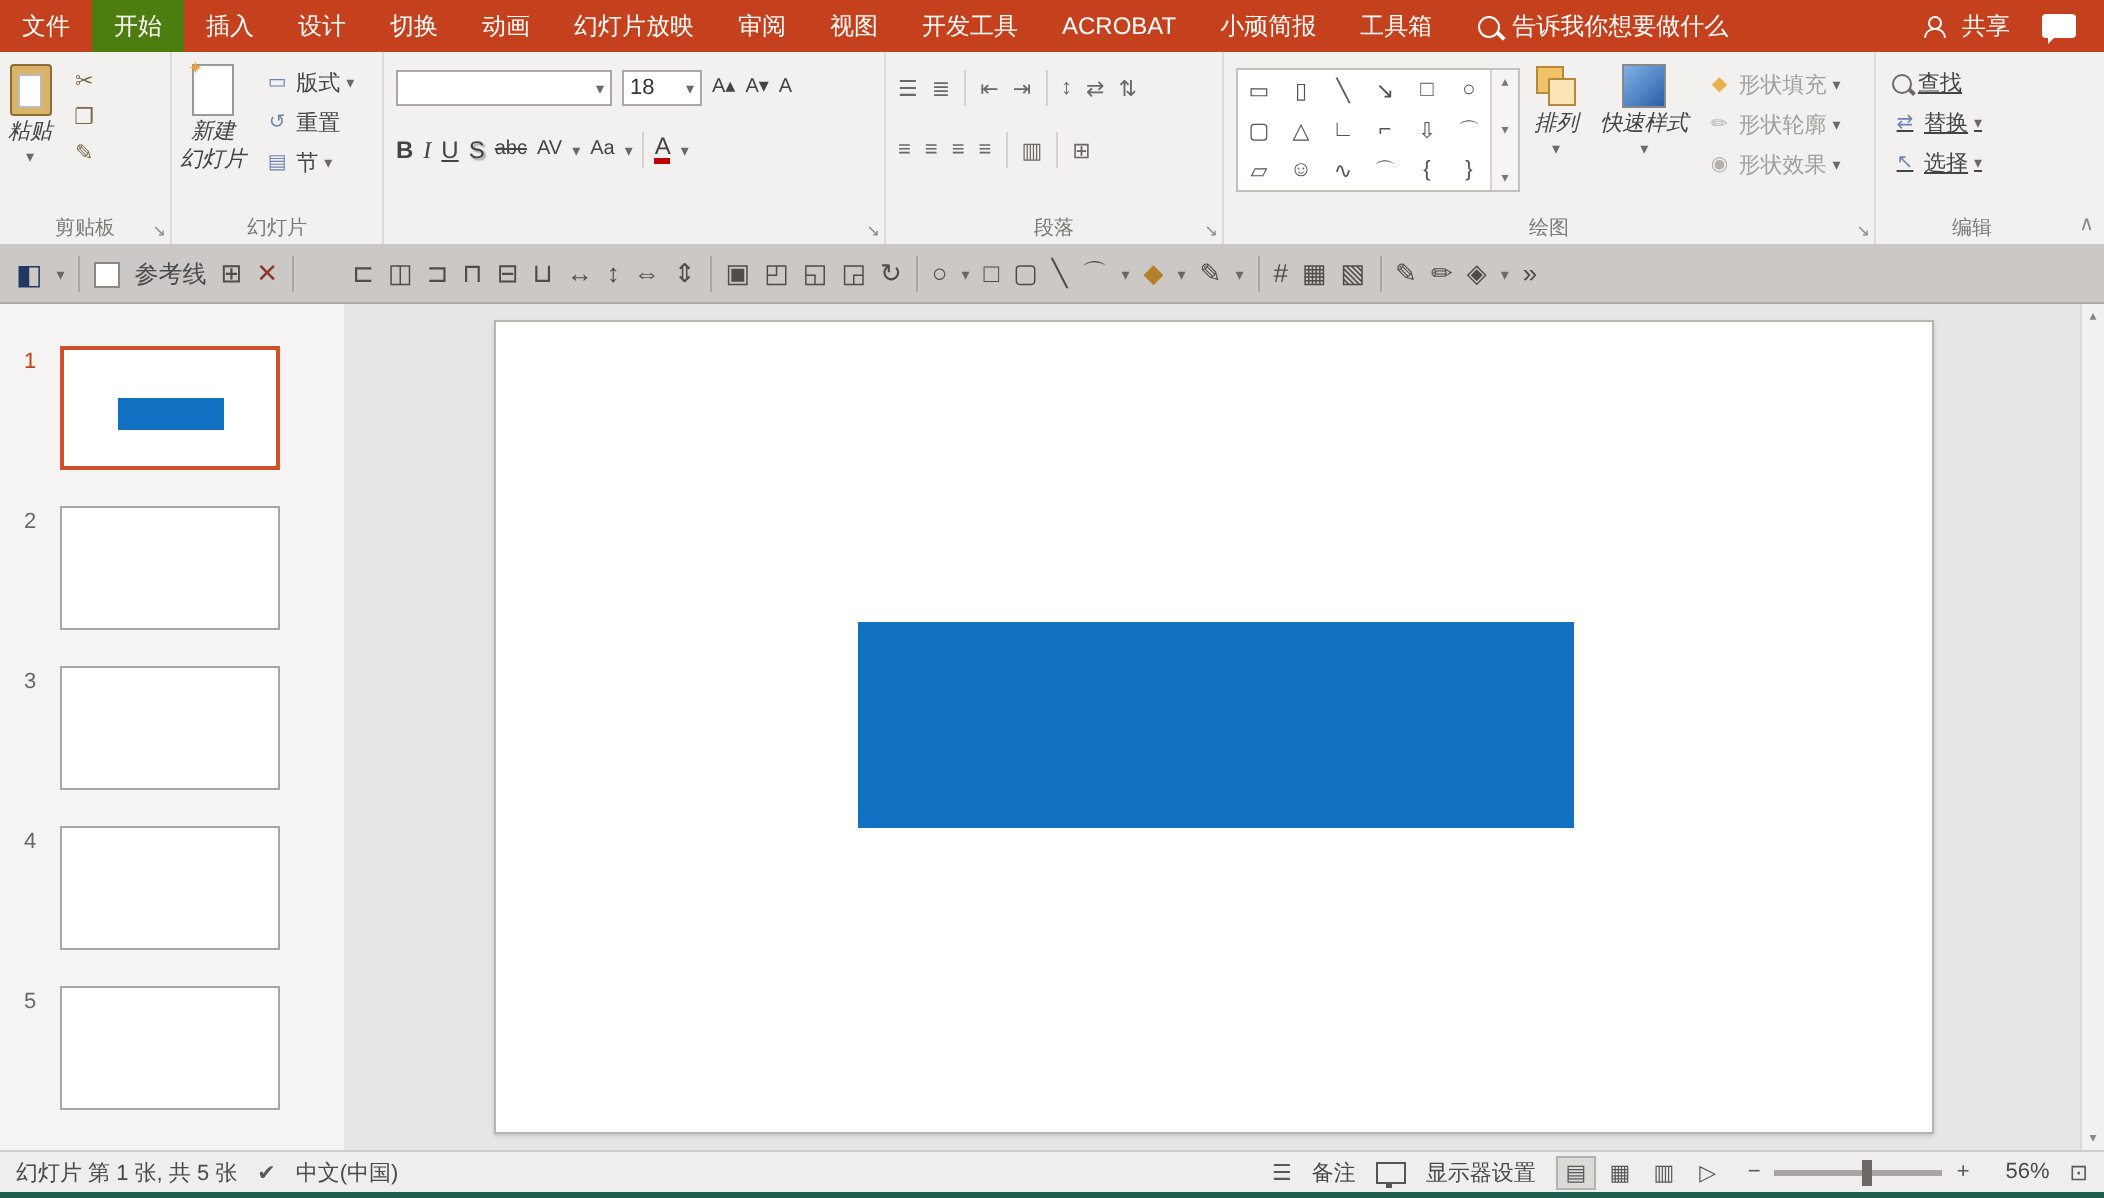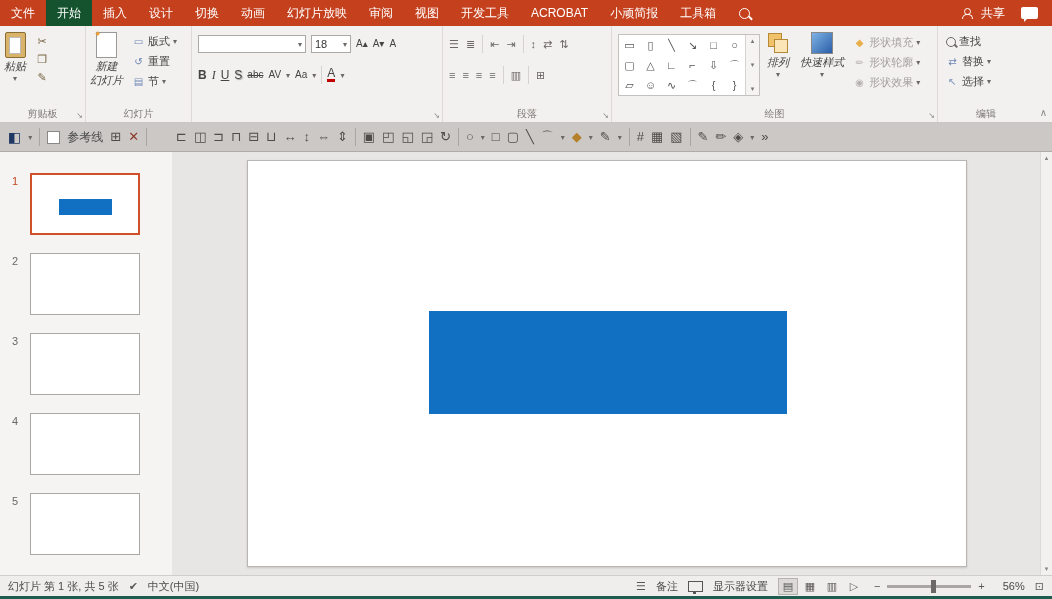--- a/index.html
+++ b/index.html
@@ -1,21 +1,21 @@
 <!DOCTYPE html>
 <html><head>
 <meta charset="utf-8">
 <style>
   html,body{margin:0;padding:0;background:#e8e6e4;font-family:"Liberation Sans","DejaVu Sans",sans-serif;}
   .app{position:relative;width:1052px;height:599px;overflow:hidden;background:#e8e6e4;}
 
   
   .menubar{height:26px;background:#c5401d;display:flex;align-items:stretch;color:#fff;font-size:12px;white-space:nowrap;}
   .mtab{padding:0 11px;line-height:26px;cursor:default;}
-  .mtab.active{background:#14532d;}
+  .mtab.active{background:#4d7c0f;}
   .tellme{display:flex;align-items:center;gap:6px;padding:0 12px;line-height:26px;}
   .ico-search{width:9px;height:9px;border:1.5px solid #fff;border-radius:50%;position:relative;display:inline-block;}
   .ico-search::after{content:"";position:absolute;width:5px;height:1.5px;background:#fff;transform:rotate(45deg);right:-4px;bottom:-1px;}
   .mspacer{flex:1;}
   .share{display:flex;align-items:center;gap:9px;padding:0 10px;line-height:26px;}
   .ico-share{width:10px;height:10px;position:relative;display:inline-block;}
   .ico-share::before{content:"";position:absolute;left:2px;top:0;width:5px;height:5px;border:1.2px solid #fff;border-radius:50%;}
   .ico-share::after{content:"";position:absolute;left:0;bottom:-1px;width:9px;height:4px;border:1.2px solid #fff;border-bottom:none;border-radius:5px 5px 0 0;}
   .comment-bubble{width:17px;height:12px;background:#fff;border-radius:2px;margin:7px 14px 0 6px;position:relative;}
   .comment-bubble::after{content:"";position:absolute;left:3px;bottom:-3px;border:3px solid transparent;border-top-color:#fff;border-left-color:#fff;}
@@ -115,20 +115,21 @@
     <div class="mtab">动画</div>
     <div class="mtab">幻灯片放映</div>
     <div class="mtab">审阅</div>
     <div class="mtab">视图</div>
     <div class="mtab">开发工具</div>
     <div class="mtab">ACROBAT</div>
     <div class="mtab">小顽简报</div>
     <div class="mtab">工具箱</div>
     <div class="tellme">
       <span class="ico-search"></span>
+      <span>告诉我你想要做什么</span>
     </div>
     <div class="mspacer"></div>
     <div class="share">
       <span class="ico-share"></span>
       <span>共享</span>
     </div>
     <div class="comment-bubble"></div>
   </header>
 
   <div class="ribbon">
@@ -283,21 +284,21 @@
           <span class="sico">◉</span>
           <span>形状效果</span>
           <span class="dd">▾</span>
         </div>
       </div>
       <span class="grplabel">绘图</span>
       <span class="launcher">↘</span>
     </div>
 
     <div class="rgroup" style="width:96px;border-right:none;">
-      <div class="stackcol" style="padding-left:8px;">
+      <div class="stackcol" style="padding-left:8px;text-decoration:underline;">
         <div class="srow">
           <span class="ico-find"></span>
           <span>查找</span>
         </div>
         <div class="srow">
           <span class="sico">⇄</span>
           <span>替换</span>
           <span class="dd">▾</span>
         </div>
         <div class="srow">

